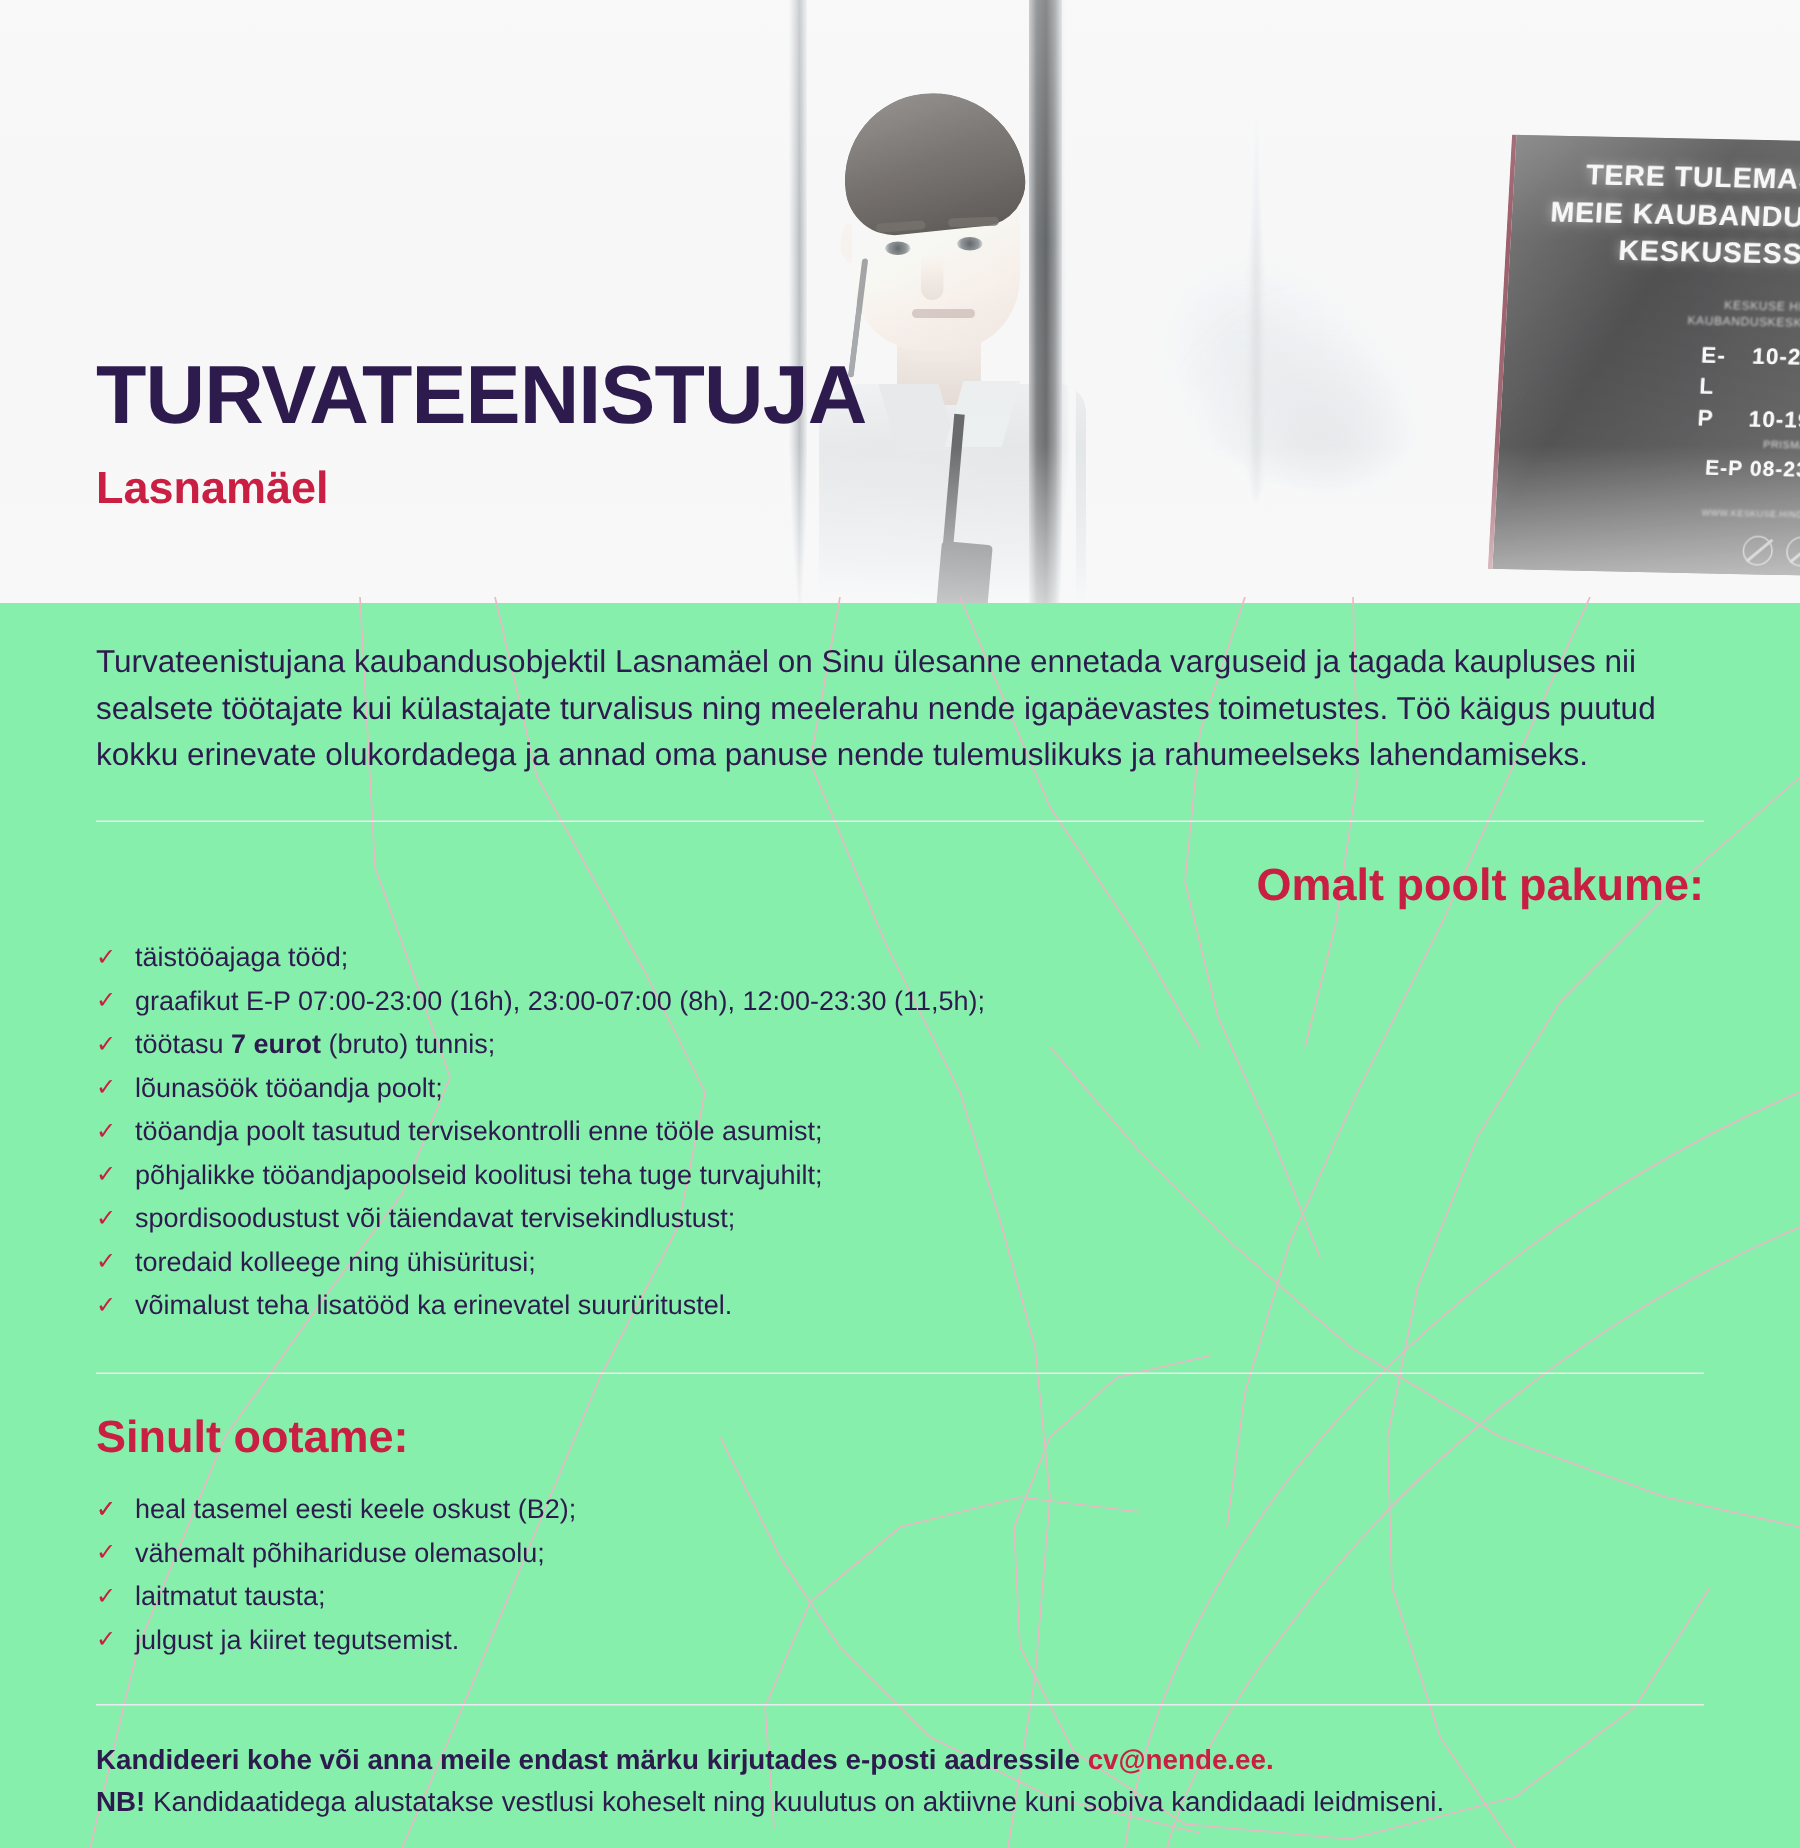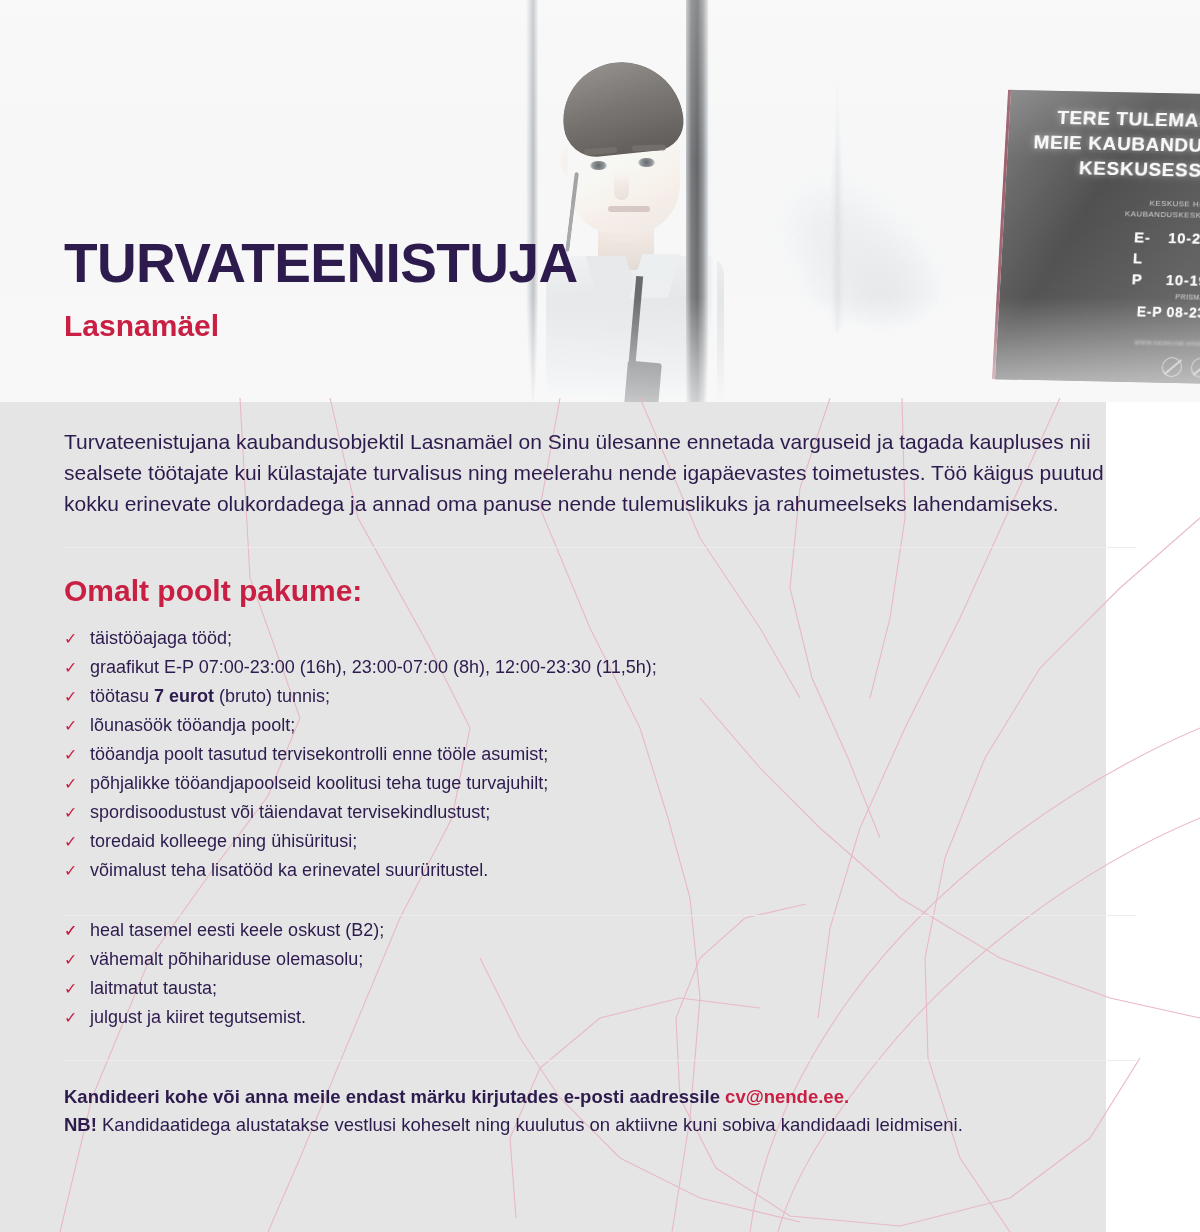--- a/index.html
+++ b/index.html
@@ -2,21 +2,21 @@
 <html><head>
 <meta charset="utf-8">
 <style>
   * { margin:0; padding:0; box-sizing:border-box; }
   html, body {
     width:1200px; height:1232px;
     background:#ffffff;
     font-family:"Liberation Sans", sans-serif;
     overflow:hidden;
   }
-  .page { position:relative; width:1106px; height:1232px; background:#e5e5e5; }
+  .page { position:relative; width:1200px; height:1232px; background:#86efac; }
 
   
   .hero { position:absolute; left:0; top:0; width:1200px; height:402px; overflow:hidden; background:#f2f4f6; }
   .hero-photo { position:absolute; inset:0; }
 
   
   .bg-wash {
     position:absolute; inset:0;
     background:
       linear-gradient(100deg,#ffffff 0%,#fdfdfd 28%,#f7f8fa 44%,#eef1f4 60%,#e7ebef 78%,#dfe4e9 100%);
@@ -270,35 +270,36 @@
       <path d="M1200 330 C1060 390 930 490 850 600 C790 684 760 760 750 834"></path>
     </g>
   </svg>
 
   <div class="body">
 
     <p class="intro" style="color: rgb(45, 27, 78); margin-top: 24px;">Turvateenistujana kaubandusobjektil Lasnamäel on Sinu ülesanne ennetada varguseid ja tagada kaupluses nii sealsete töötajate kui külastajate turvalisus ning meelerahu nende igapäevastes toimetustes. Töö käigus puutud kokku erinevate olukordadega ja annad oma panuse nende tulemuslikuks ja rahumeelseks lahendamiseks.</p>
 
     <div class="rule" style="background: rgb(236, 236, 238);"></div>
 
-    <h2 class="sec-h" style="color: rgb(200, 31, 67);">Omalt poolt pakume:</h2>
+    <h2 class="sec-h" style="color: rgb(200, 31, 67); text-align: right;">Omalt poolt pakume:</h2>
     <ul class="checks">
       <li style="color: rgb(45, 27, 78);"><span class="ck" style="color: rgb(200, 31, 67);">✓</span><span>täistööajaga tööd;</span></li>
       <li style="color: rgb(45, 27, 78);"><span class="ck" style="color: rgb(200, 31, 67);">✓</span><span>graafikut E-P 07:00-23:00 (16h), 23:00-07:00 (8h), 12:00-23:30 (11,5h);</span></li>
       <li style="color: rgb(45, 27, 78);"><span class="ck" style="color: rgb(200, 31, 67);">✓</span><span>töötasu </span><span class="em">7 eurot</span><span> (bruto) tunnis;</span></li>
       <li style="color: rgb(45, 27, 78);"><span class="ck" style="color: rgb(200, 31, 67);">✓</span><span>lõunasöök tööandja poolt;</span></li>
       <li style="color: rgb(45, 27, 78);"><span class="ck" style="color: rgb(200, 31, 67);">✓</span><span>tööandja poolt tasutud tervisekontrolli enne tööle asumist;</span></li>
       <li style="color: rgb(45, 27, 78);"><span class="ck" style="color: rgb(200, 31, 67);">✓</span><span>põhjalikke tööandjapoolseid koolitusi teha tuge turvajuhilt;</span></li>
       <li style="color: rgb(45, 27, 78);"><span class="ck" style="color: rgb(200, 31, 67);">✓</span><span>spordisoodustust või täiendavat tervisekindlustust;</span></li>
       <li style="color: rgb(45, 27, 78);"><span class="ck" style="color: rgb(200, 31, 67);">✓</span><span>toredaid kolleege ning ühisüritusi;</span></li>
       <li style="color: rgb(45, 27, 78);"><span class="ck" style="color: rgb(200, 31, 67);">✓</span><span>võimalust teha lisatööd ka erinevatel suurüritustel.</span></li>
     </ul>
 
     <div class="rule" style="margin-top: 30px; background: rgb(236, 236, 238);"></div>
 
+    <h2 class="sec-h" style="color: rgb(200, 31, 67);">Sinult ootame:</h2>
     <ul class="checks">
       <li style="color: rgb(45, 27, 78);"><span class="ck" style="color: rgb(200, 31, 67);">✓</span></li>
       <li style="color: rgb(45, 27, 78);"><span class="ck" style="color: rgb(200, 31, 67);">✓</span><span>heal tasemel eesti keele oskust (B2);</span></li>
       <li style="color: rgb(45, 27, 78);"><span class="ck" style="color: rgb(200, 31, 67);">✓</span><span>vähemalt põhihariduse olemasolu;</span></li>
       <li style="color: rgb(45, 27, 78);"><span class="ck" style="color: rgb(200, 31, 67);">✓</span><span>laitmatut tausta;</span></li>
       <li style="color: rgb(45, 27, 78);"><span class="ck" style="color: rgb(200, 31, 67);">✓</span><span>julgust ja kiiret tegutsemist.</span></li>
     </ul>
 
     <div class="rule" style="margin-top: 28px; background: rgb(236, 236, 238);"></div>
 

